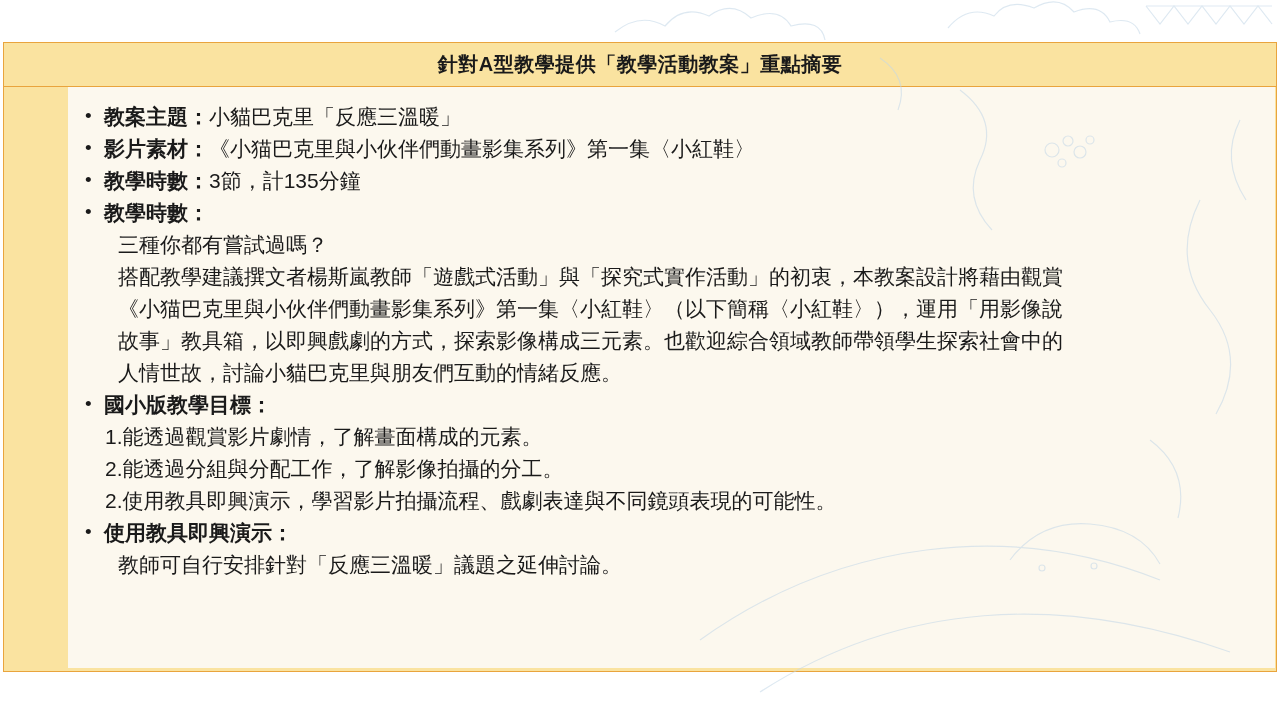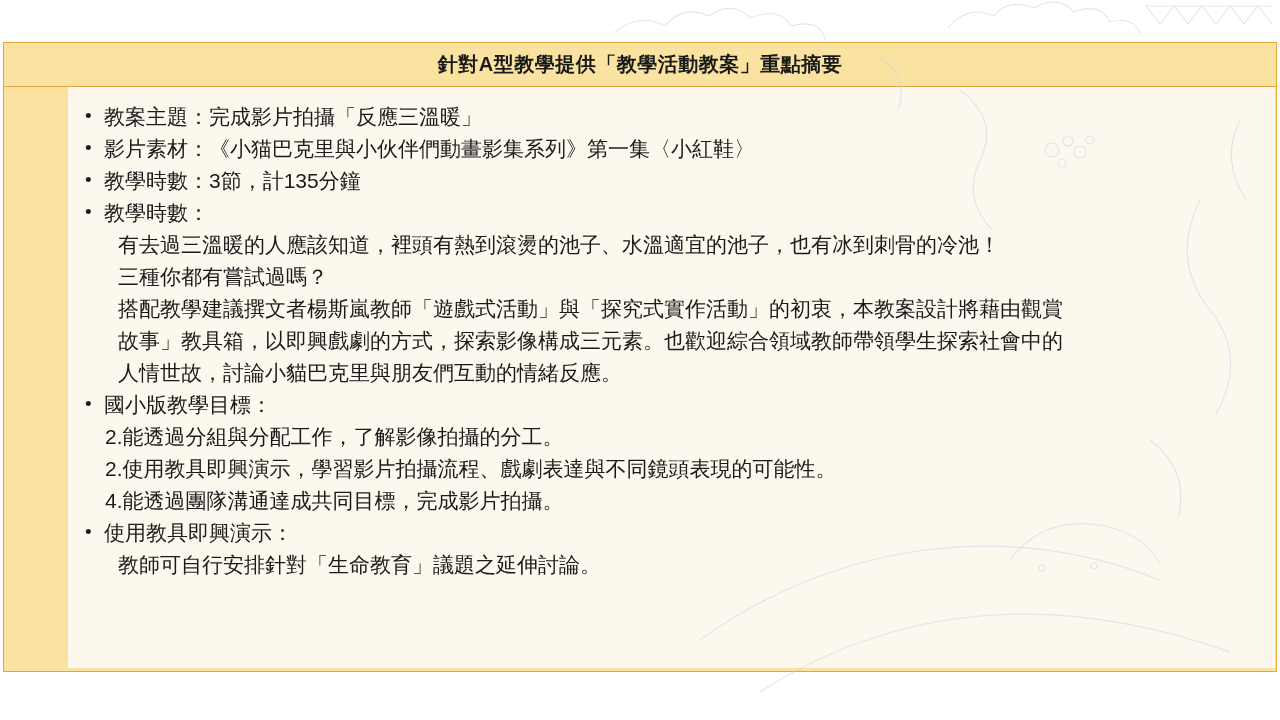--- a/index.html
+++ b/index.html
@@ -35,21 +35,21 @@
     position:absolute;left:64px;top:44px;right:1px;bottom:3px;
     background:var(--panel-cream);
   }
   .content{
     position:absolute;left:0;top:14px;right:0;
     font-size:21px;line-height:32px;
   }
   .row{white-space:nowrap;position:relative;}
   .row.kv,.row.hdr{padding-left:36px;}
   .row .bullet{position:absolute;left:17px;top:-1px;font-size:19px;}
-  .row .label{font-weight:normal;}
+  .row .label{font-weight:bold;}
   .row.text{padding-left:50px;}
   .row.num{padding-left:37px;}
 </style>
 </head>
 <body>
 
 <svg class="bg-art" width="1280" height="720" viewBox="0 0 1280 720" xmlns="http://www.w3.org/2000/svg">
   <g fill="none" stroke="#c3d7e7" stroke-width="1.2">
     <path d="M615,32 q25,-20 50,-6 q18,-22 44,-10 q22,-16 42,2 q28,-12 40,8 q30,-8 34,14"></path>
     <path d="M948,28 q20,-24 46,-12 q14,-18 40,-8 q24,-14 40,4 q26,-10 36,10 q24,-6 30,12"></path>
@@ -72,30 +72,30 @@
     <path d="M1150,440 q40,30 28,78"></path>
   </g>
 </svg>
 
 <div class="frame">
   <div class="title-bar">
     <span>針對A型教學提供「教學活動教案」重點摘要</span>
   </div>
   <div class="panel">
     <div class="content">
-        <div class="row kv"><span class="bullet">•</span><span class="label">教案主題：</span><span class="value">完成影片拍攝「反應三溫暖」</span></div>
+        <div class="row kv"><span class="bullet">•</span><span class="label">教案主題：</span><span class="value">小貓巴克里「反應三溫暖」</span></div>
         <div class="row kv"><span class="bullet">•</span><span class="label">影片素材：</span><span class="value">《小猫巴克里與小伙伴們動畫影集系列》第一集〈小紅鞋〉</span></div>
         <div class="row kv"><span class="bullet">•</span><span class="label">教學時數：</span><span class="value">3節，計135分鐘</span></div>
         <div class="row hdr"><span class="bullet">•</span><span class="label">教學時數：</span></div>
-        <div class="row text"><span>有去過三溫暖的人應該知道，裡頭有熱到滾燙的池子、水溫適宜的池子，也有冰到刺骨的冷池！</span></div>
         <div class="row text"><span>三種你都有嘗試過嗎？</span></div>
         <div class="row text"><span>搭配教學建議撰文者楊斯嵐教師「遊戲式活動」與「探究式實作活動」的初衷，本教案設計將藉由觀賞</span></div>
+        <div class="row text"><span>《小猫巴克里與小伙伴們動畫影集系列》第一集〈小紅鞋〉（以下簡稱〈小紅鞋〉），運用「用影像說</span></div>
         <div class="row text"><span>故事」教具箱，以即興戲劇的方式，探索影像構成三元素。也歡迎綜合領域教師帶領學生探索社會中的</span></div>
         <div class="row text"><span>人情世故，討論小貓巴克里與朋友們互動的情緒反應。</span></div>
         <div class="row hdr"><span class="bullet">•</span><span class="label">國小版教學目標：</span></div>
+        <div class="row num"><span>1.能透過觀賞影片劇情，了解畫面構成的元素。</span></div>
         <div class="row num"><span>2.能透過分組與分配工作，了解影像拍攝的分工。</span></div>
         <div class="row num"><span>2.使用教具即興演示，學習影片拍攝流程、戲劇表達與不同鏡頭表現的可能性。</span></div>
-        <div class="row num"><span>4.能透過團隊溝通達成共同目標，完成影片拍攝。</span></div>
         <div class="row hdr"><span class="bullet">•</span><span class="label">使用教具即興演示：</span></div>
-        <div class="row text"><span>教師可自行安排針對「生命教育」議題之延伸討論。</span></div>
+        <div class="row text"><span>教師可自行安排針對「反應三溫暖」議題之延伸討論。</span></div>
       </div>
   </div>
 </div>
 
 </body></html>

